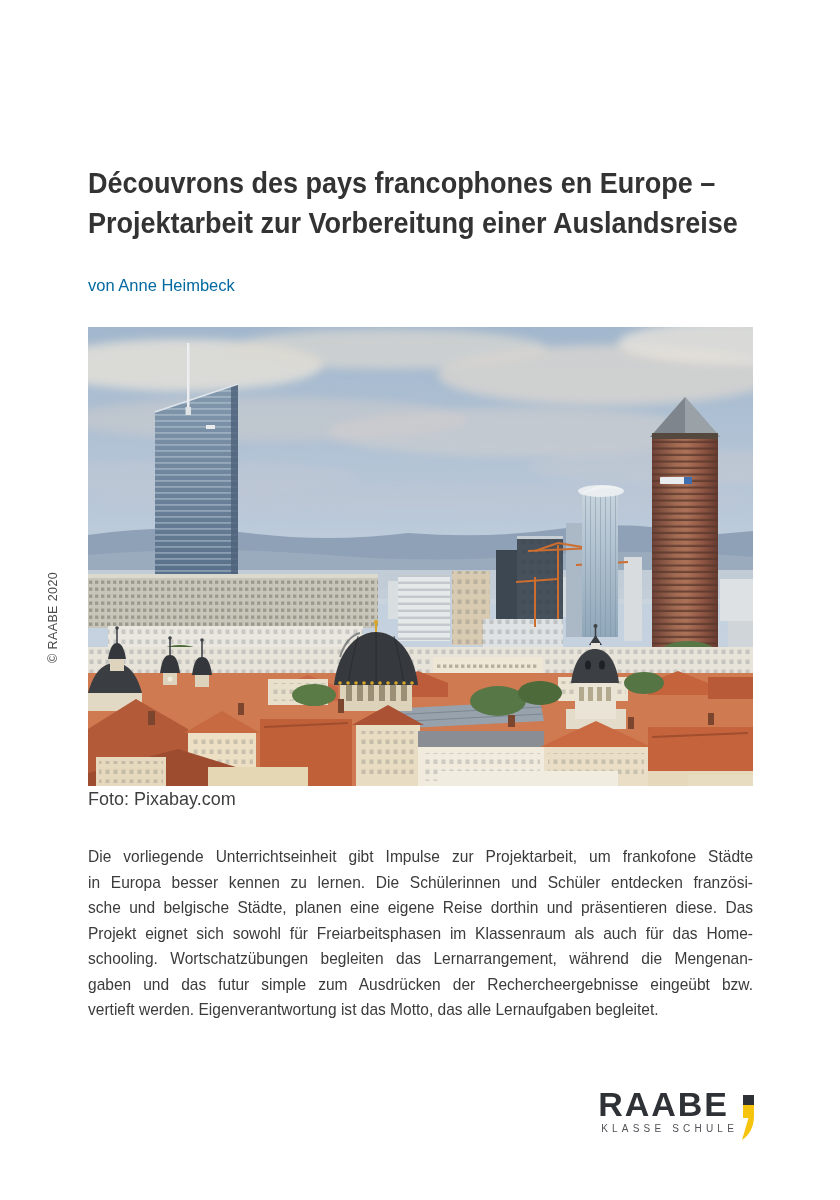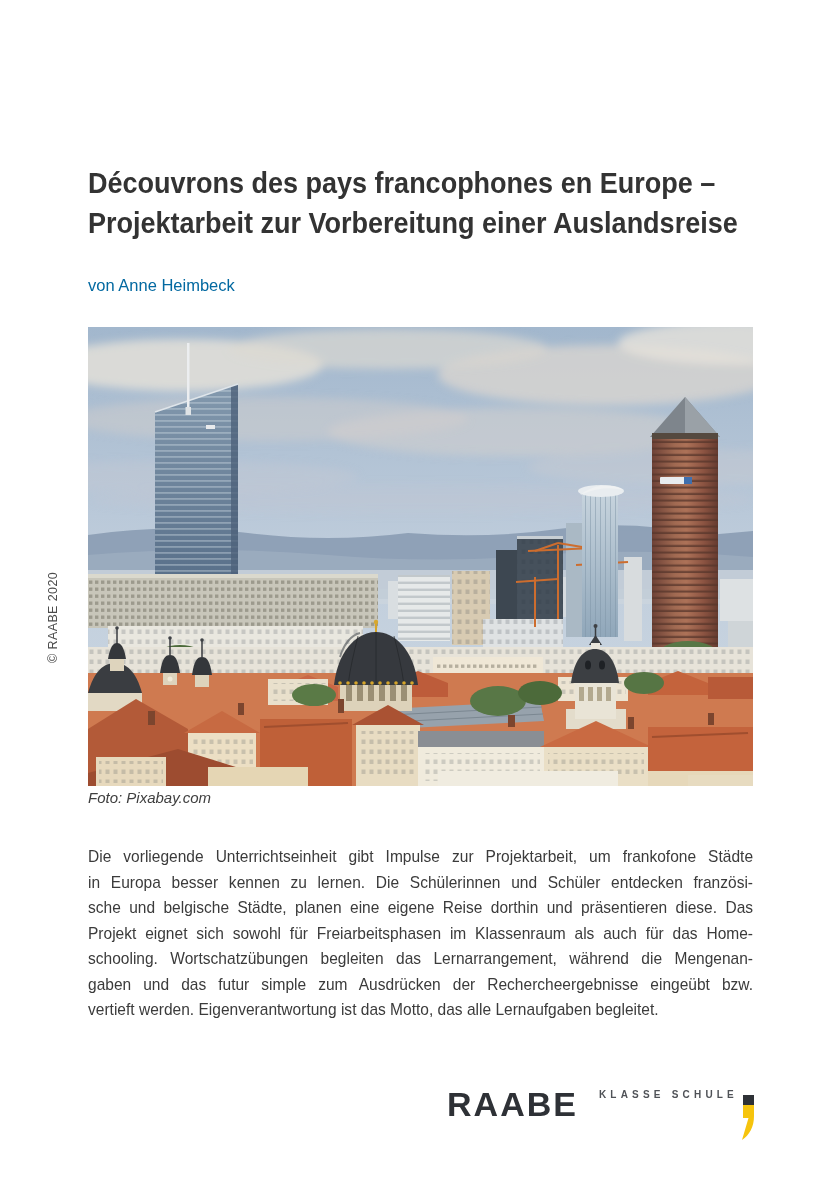--- a/index.html
+++ b/index.html
@@ -20,34 +20,34 @@
   .title .tline{display:block;}
 
   .byline{position:absolute;left:88px;top:276px;font-size:16.5px;color:#0369a1;}
 
   .photo{
     position:absolute;left:88px;top:327px;width:665px;height:459px;margin:0;
     overflow:hidden;background:#b5c6d6;
   }
   .photo svg{display:block;width:665px;height:459px;}
 
-  .caption{position:absolute;left:88px;top:789px;font-size:15px;font-style:italic;color:#3f3f3f;}
+  .caption{position:absolute;left:88px;top:789px;font-size:18px;color:#3f3f3f;}
 
   .intro{
     position:absolute;left:88px;top:844px;width:728px;
     transform:scaleX(0.9135);transform-origin:left top;
     font-size:17px;line-height:25.5px;color:#3b3b3b;
   }
   .intro .iline{text-align:justify;text-align-last:justify;text-justify:inter-word;white-space:normal;}
   .intro .iline:last-child{text-align:left;text-align-last:auto;}
 
   .logo{position:absolute;top:1087px;right:85px;display:flex;align-items:flex-start;}
-  .logo-text{display:flex;flex-direction:row;gap:18px;}
+  .logo-text{display:flex;flex-direction:column;}
   .logo-word{font-size:34px;font-weight:700;letter-spacing:2px;line-height:34px;color:#2e3136;}
-  .logo-tagline{font-size:10px;font-weight:700;letter-spacing:4.2px;color:#4f5257;margin-top:2px;margin-left:3px;}
+  .logo-tagline{font-size:10px;font-weight:400;letter-spacing:4.2px;color:#4f5257;margin-top:2px;margin-left:3px;}
   .logo-comma{margin-left:2px;margin-top:8px;}
 </style>
 </head>
 <body>
 
 <div class="page">
 
   <div class="copyright-vertical">© RAABE 2020</div>
 
   <h1 class="title">

